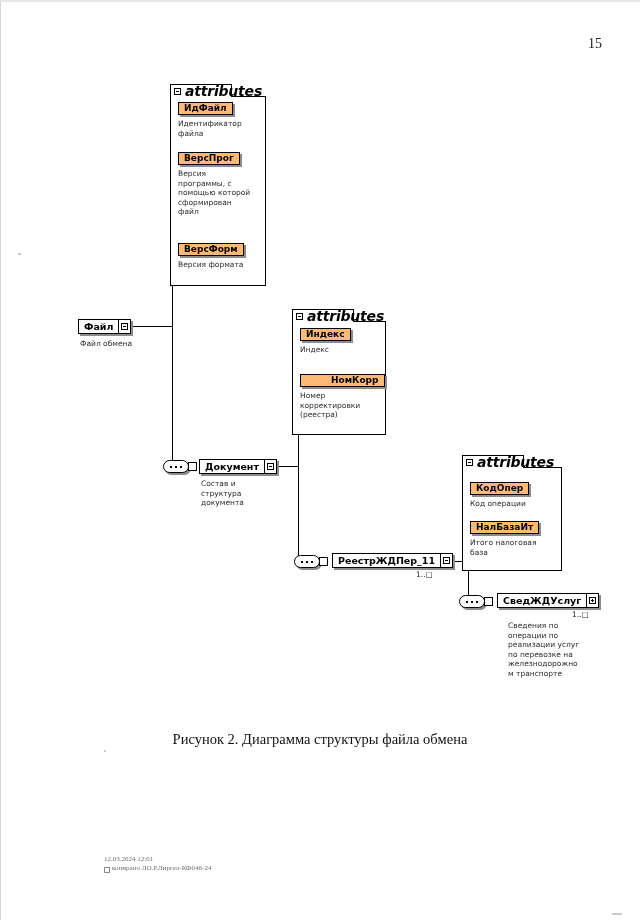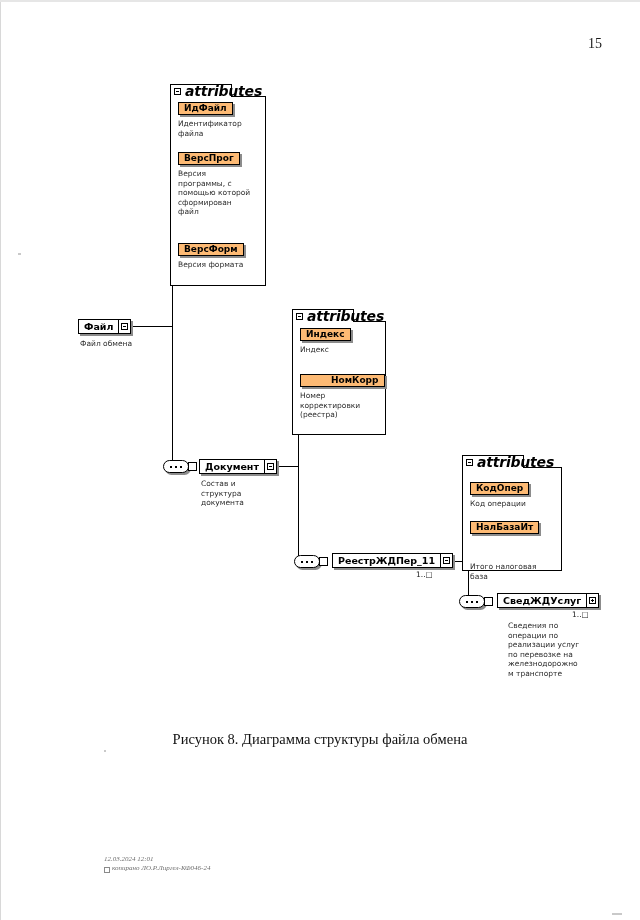--- a/index.html
+++ b/index.html
@@ -251,21 +251,20 @@
     font-family: "Liberation Serif", serif;
     font-size: 14.5px;
     color: #111;
   }
 
   .footer {
     position: absolute;
     left: 104px;
     top: 855px;
     font-family: "Liberation Serif", serif;
-    font-style: italic;
     font-size: 7px;
     line-height: 9px;
     color: #6e6e6e;
   }
   .footer .f-line2 { display: flex; align-items: center; gap: 2px; }
   .footer .f-mark {
     display: inline-block;
     width: 6px; height: 6px;
     border: 1px solid #8a8a8a;
     box-sizing: border-box;
@@ -376,21 +375,21 @@
   <div class="attr-body" style="left:462px; top:467px; width:100px; height:104px;"></div>
 
   <div class="attr-chip" style="left:470px; top:482px;">
     <span>КодОпер</span>
   </div>
   <div class="attr-desc" style="left:470px; top:499px; width:90px;">Код операции</div>
 
   <div class="attr-chip" style="left:470px; top:521px;">
     <span>НалБазаИт</span>
   </div>
-  <div class="attr-desc" style="left:470px; top:538px; width:92px;margin-top:24px;">Итого налоговая
+  <div class="attr-desc" style="left:470px; top:538px; width:92px;">Итого налоговая
 база</div>
 
   <div class="seq" style="left:294px; top:555px;">
     <span class="dots"></span>
   </div>
   <div class="seq-stub" style="left:319px; top:557px;"></div>
 
   <div class="node" style="left:332px; top:553px;">
     <span class="node-label">РеестрЖДПер_11</span>
     <span class="expander">
@@ -413,21 +412,21 @@
   <div class="node-card" style="left:572px; top:610px;">1..□</div>
   <div class="node-desc" style="left:508px; top:621px; width:78px;">Сведения по
 операции по
 реализации услуг
 по перевозке на
 железнодорожно
 м транспорте</div>
 
 </div>
 
-<div class="figure-caption">Рисунок 8. Диаграмма структуры файла обмена</div>
+<div class="figure-caption">Рисунок 2. Диаграмма структуры файла обмена</div>
 
 <div class="footer">
   <div class="f-line1">12.03.2024 12:01</div>
   <div class="f-line2">
     <span class="f-mark"></span>
     <span>копирано ЛО.Р.Лиргел-КФ046-24</span>
   </div>
 </div>
 
 </body></html>

